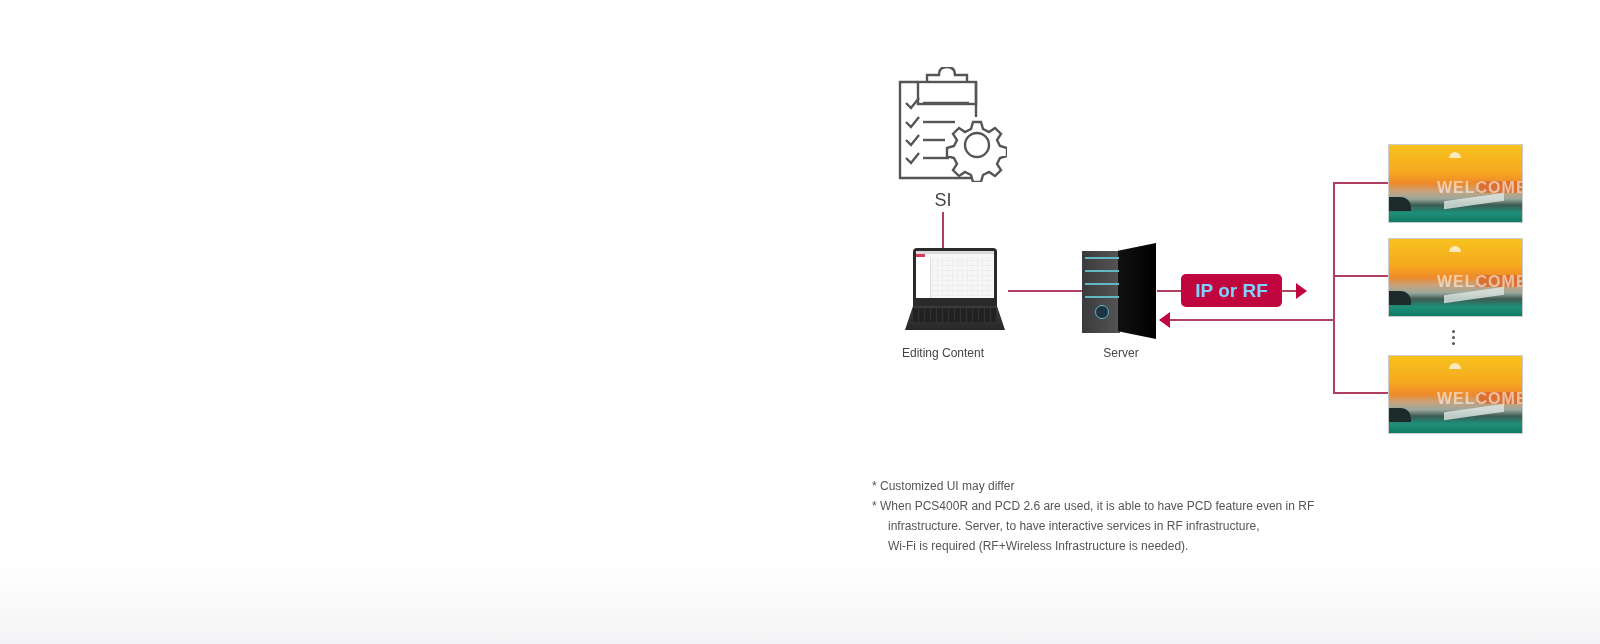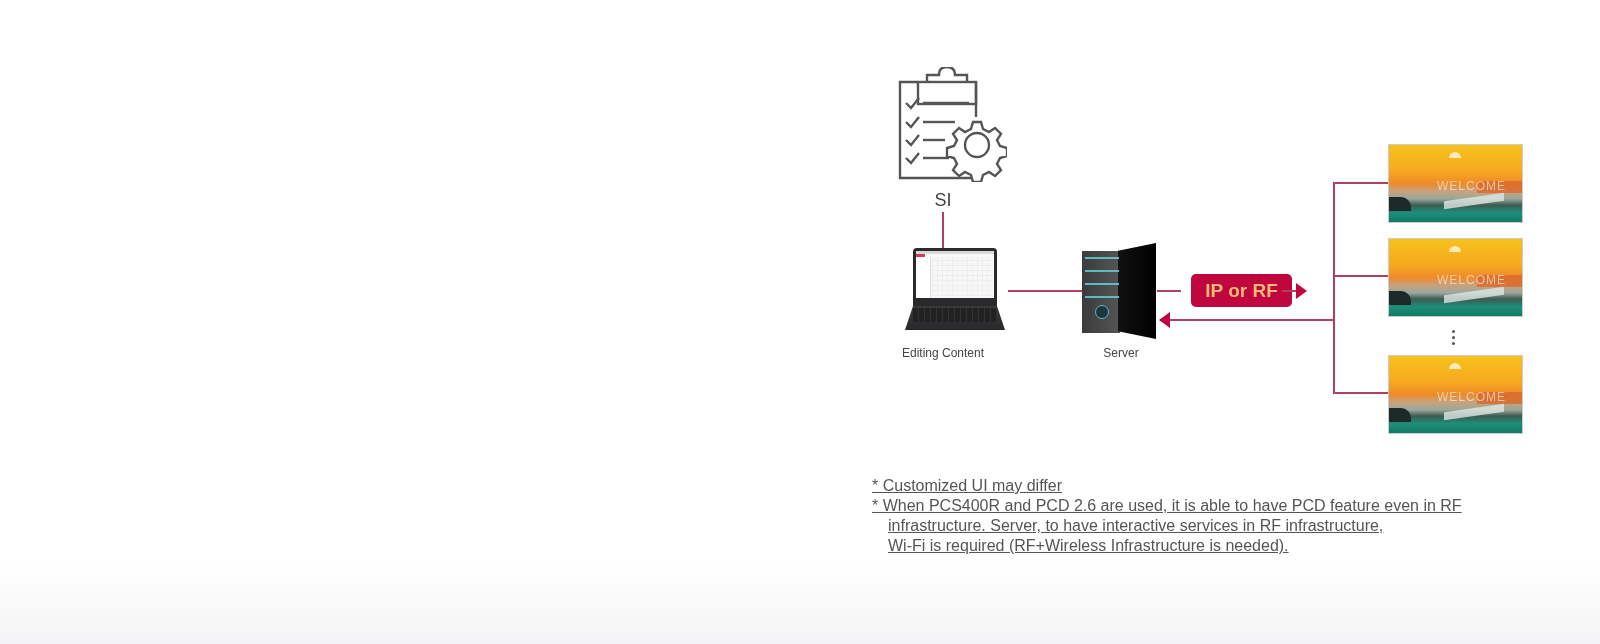--- a/index.html
+++ b/index.html
@@ -3,31 +3,31 @@
 <meta charset="utf-8">
 <style>
   html,body{margin:0;padding:0;}
   body{width:1600px;height:644px;position:relative;overflow:hidden;
        background:linear-gradient(to bottom,#ffffff 0px,#ffffff 560px,#f4f4f6 644px);
        font-family:"Liberation Sans",sans-serif;color:#333;}
   .abs{position:absolute;}
   .label{font-size:12px;color:#444;text-align:center;line-height:24px;}
   .line{background:#b0405f;position:absolute;}
   .badge{position:absolute;left:1181px;top:274px;width:101px;height:33px;background:#c0063f;border-radius:5px;
-         color:#fdba74;font-size:19px;font-weight:bold;display:flex;align-items:center;justify-content:center;margin-left:10px;}
+         color:#7dd3fc;font-size:19px;font-weight:bold;display:flex;align-items:center;justify-content:center;}
   .tri-r{position:absolute;width:0;height:0;border-top:8px solid transparent;border-bottom:8px solid transparent;border-left:11px solid #c0063f;}
   .tri-l{position:absolute;width:0;height:0;border-top:8px solid transparent;border-bottom:8px solid transparent;border-right:11px solid #c0063f;}
   .tv{position:absolute;width:133px;height:77px;border:1px solid #ccc;overflow:hidden;
       background:linear-gradient(to bottom,#f7c21d 0%,#f6a820 35%,#ee8a2a 50%,#c9a27c 60%,#9aa79c 70%,#3c5a52 78%,#1e8f7a 88%,#117a64 100%);}
-  .tv .welcome{position:absolute;left:48px;top:34px;font-size:12px;color:rgba(255,255,255,0.55);font-weight:normal;letter-spacing:1px;}
+  .tv .welcome{position:absolute;left:48px;top:34px;font-size:16px;color:rgba(255,255,255,0.55);font-weight:bold;letter-spacing:1px;}
   .tv .cliff{position:absolute;right:0;top:36px;width:45px;height:12px;background:#d9692a;opacity:.8;}
   .tv .rock{position:absolute;left:0;top:52px;width:22px;height:14px;background:#1c2a2a;border-radius:0 10px 0 0;}
   .tv .bld{position:absolute;left:55px;top:52px;width:60px;height:8px;background:#dfe7e3;opacity:.8;transform:skewY(-8deg);}
   .tv .logo{position:absolute;left:60px;top:7px;width:12px;height:6px;background:rgba(255,255,255,.7);border-radius:6px 6px 0 0;}
-  .note{position:absolute;left:872px;font-size:16px;color:#555;line-height:20px;font-weight:300;text-decoration:underline;}
+  .note{position:absolute;left:872px;font-size:12px;color:#555;line-height:20px;font-weight:300;}
   .dots{position:absolute;left:1452px;width:3px;height:3px;border-radius:50%;background:#555;}
 </style>
 </head>
 <body>
 
 <div>
   <svg class="abs" style="left:897px;top:67px" width="110" height="115" viewBox="0 0 110 115">
     <g fill="none" stroke="#555" stroke-width="2.4">
       <rect x="21" y="15" width="58" height="22" fill="#fff"></rect>
       <path d="M30 15 v-7 h12 q0-8 8-8 q8 0 8 8 h12 v7"></path>

